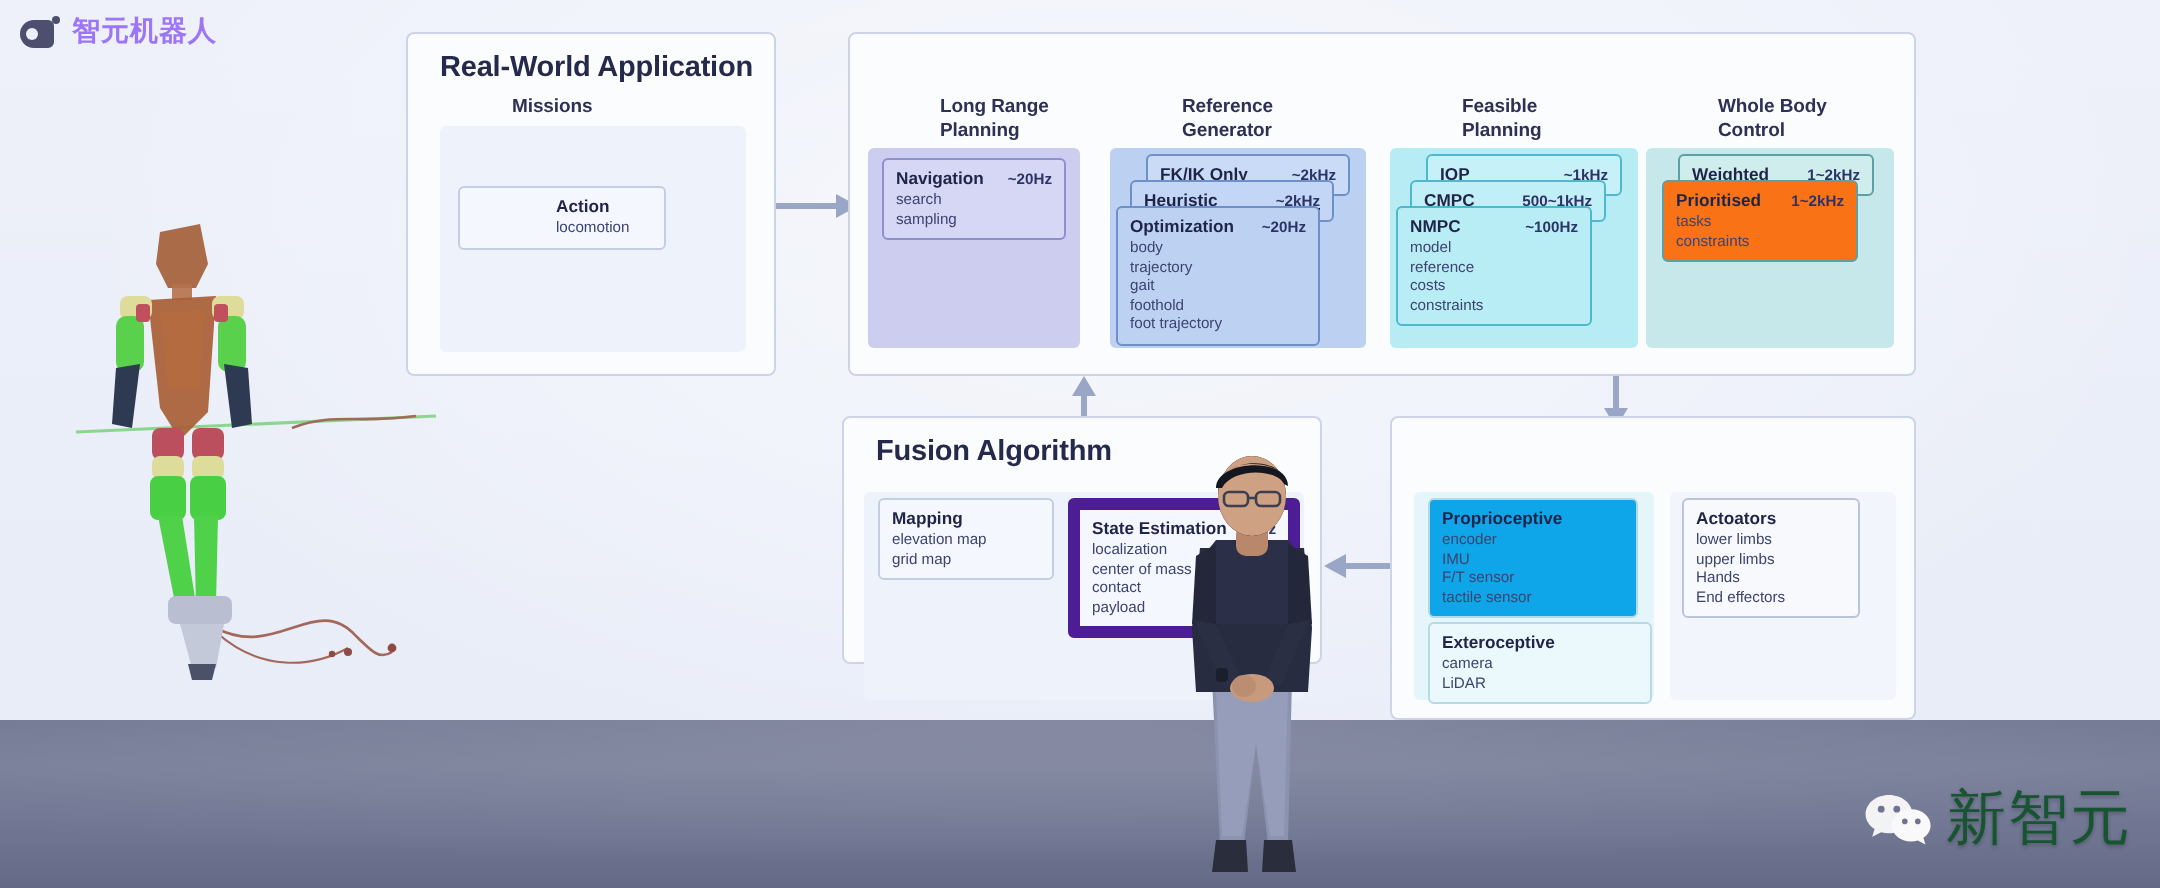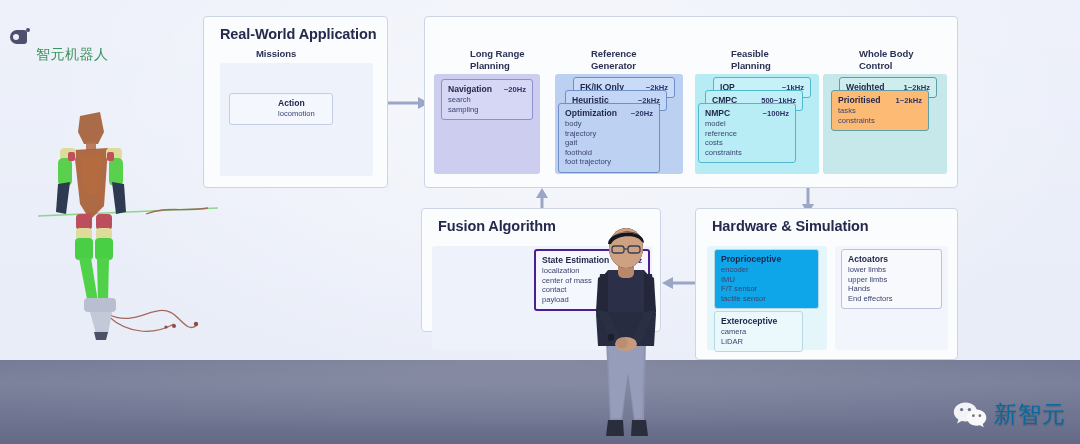--- a/index.html
+++ b/index.html
@@ -43,21 +43,21 @@
   }
   #logo .mark .body::after {
     content: ""; position: absolute; left: 3px; top: 4px;
     width: 6px; height: 6px; border-radius: 50%; background: #edf0f8;
   }
   #logo .mark .dot {
     position: absolute; right: 0; top: 0; width: 4px; height: 4px;
     border-radius: 50%; background: #2b2c50;
   }
   #logo .txt {
-    font-size: 14px; font-weight: 400; color: #15803d; letter-spacing: .5px; margin-top: 39px;
+    font-size: 14px; font-weight: 700; color: #8b5cf6; letter-spacing: .5px;
   }
 
   
   #robot { position: absolute; left: 38px; top: 86px; width: 180px; height: 262px; }
 
   
   #slide { position: absolute; left: 0; top: 0; width: 1080px; height: 372px; }
 
   .panel {
     position: absolute;
@@ -100,21 +100,21 @@
   
   #presenter { position: absolute; left: 578px; top: 222px; width: 96px; height: 222px; }
 
   
   #watermark {
     position: absolute; right: 14px; bottom: 14px;
     display: flex; align-items: center; gap: 7px;
     opacity: .96;
   }
   #watermark .wtext {
-    font-size: 23px; font-weight: 400; color: #0369a1;
+    font-size: 30px; font-weight: 400; color: #14532d;
     font-family: "DejaVu Sans", sans-serif;
     letter-spacing: 1px;
     text-shadow: 0 1px 2px rgba(0,0,0,.28);
   }
 </style>
 </head>
 <body>
 
 <div id="stage">
   <div id="wall-glow"></div>
@@ -281,21 +281,21 @@
       <span>Whole Body</span><br>
       <span>Control</span>
     </div>
     <div class="col" style="left:398px; top:57px; width:124px; height:100px; background:#c6e8ea;"></div>
     <div class="card" style="left:414px; top:60px; width:98px; background:#d0edee; border:1px solid #5f9ea4;">
       <div class="hdr">
         <span class="name">Weighted</span>
         <span class="hz">1~2kHz</span>
       </div>
     </div>
-    <div class="card" style="left:406px; top:73px; width:98px; background:#fdba74; border:1px solid #5f9ea4;">
+    <div class="card" style="left:406px; top:73px; width:98px; background:#f97316; border:1px solid #5f9ea4;">
       <div class="hdr">
         <span class="name">Prioritised</span>
         <span class="hz">1~2kHz</span>
       </div>
       <ul>
         <li>tasks</li>
         <li>constraints</li>
       </ul>
     </div>
   </div>
@@ -306,65 +306,73 @@
   </svg>
 
   <svg class="arrow" style="left:800px; top:188px; width:16px; height:26px;" viewBox="0 0 16 26">
     <path d="M8 0 L8 17" stroke="#9aa6c6" stroke-width="3" fill="none"></path>
     <path d="M2 16 L8 26 L14 16 Z" fill="#9aa6c6"></path>
   </svg>
 
   <div class="panel" style="left:421px; top:208px; width:240px; height:124px;">
     <div class="panel-title">Fusion Algorithm</div>
     <div class="col" style="left:10px; top:37px; width:220px; height:104px; background:#eef2fb;"></div>
-    <div class="card" style="left:112px; top:40px; width:116px; background:#f4f7fd; border:2px solid #4c1d95;">
+    <div class="card" style="left:17px; top:40px; width:88px; background:#f4f7fd; border:1px solid #c3cde3;">
+      <div class="hdr">
+        <span class="name">Mapping</span>
+      </div>
+      <ul>
+        <li>elevation map</li>
+        <li>grid map</li>
+      </ul>
+    </div>
+    <div class="card" style="left:112px; top:40px; width:116px; background:#f4f7fd; border:6px solid #4c1d95;">
       <div class="hdr">
         <span class="name">State Estimation</span>
         <span class="hz">Hz</span>
       </div>
       <ul>
         <li>localization</li>
         <li>center of mass</li>
         <li>contact</li>
         <li>payload</li>
       </ul>
     </div>
   </div>
 
   <svg class="arrow" style="left:661px; top:275px; width:42px; height:16px;" viewBox="0 0 42 16">
     <path d="M42 8 L12 8" stroke="#9aa6c6" stroke-width="3" fill="none"></path>
     <path d="M12 2 L1 8 L12 14 Z" fill="#9aa6c6"></path>
   </svg>
 
   <div class="panel" style="left:695px; top:208px; width:263px; height:152px;">
-    <div class="panel-title">Hardware &amp; Simulation</div>
     <div class="col" style="left:11px; top:37px; width:120px; height:104px; background:#e4f6fa;"></div>
     <div class="col" style="left:139px; top:37px; width:113px; height:104px; background:#f2f5fb;"></div>
 
     <div class="card" style="left:18px; top:40px; width:105px; background:#0ea5e9; border:1px solid #b6d9e5;">
       <div class="hdr">
         <span class="name">Proprioceptive</span>
       </div>
       <ul>
         <li>encoder</li>
         <li>IMU</li>
         <li>F/T sensor</li>
         <li>tactile sensor</li>
       </ul>
     </div>
-    <div class="card" style="left:18px; top:102px; width:89px; background:#ecf9fc; border:1px solid #b6d9e5;">
+    <div class="card" style="left:18px; top:102px; width:112px; background:#ecf9fc; border:1px solid #b6d9e5;">
       <div class="hdr">
         <span class="name">Exteroceptive</span>
       </div>
       <ul>
         <li>camera</li>
         <li>LiDAR</li>
       </ul>
     </div>
-    <div class="card" style="left:145px; top:40px; width:101px; background:#f7f9fd; border:1px solid #b9c3da;">
+    <div class="card" style="left:145px; top:40px; width:89px; background:#f7f9fd; border:1px solid #b9c3da;">
       <div class="hdr">
         <span class="name">Actoators</span>
       </div>
       <ul>
         <li>lower limbs</li>
         <li>upper limbs</li>
         <li>Hands</li>
         <li>End effectors</li>
       </ul>
     </div>

